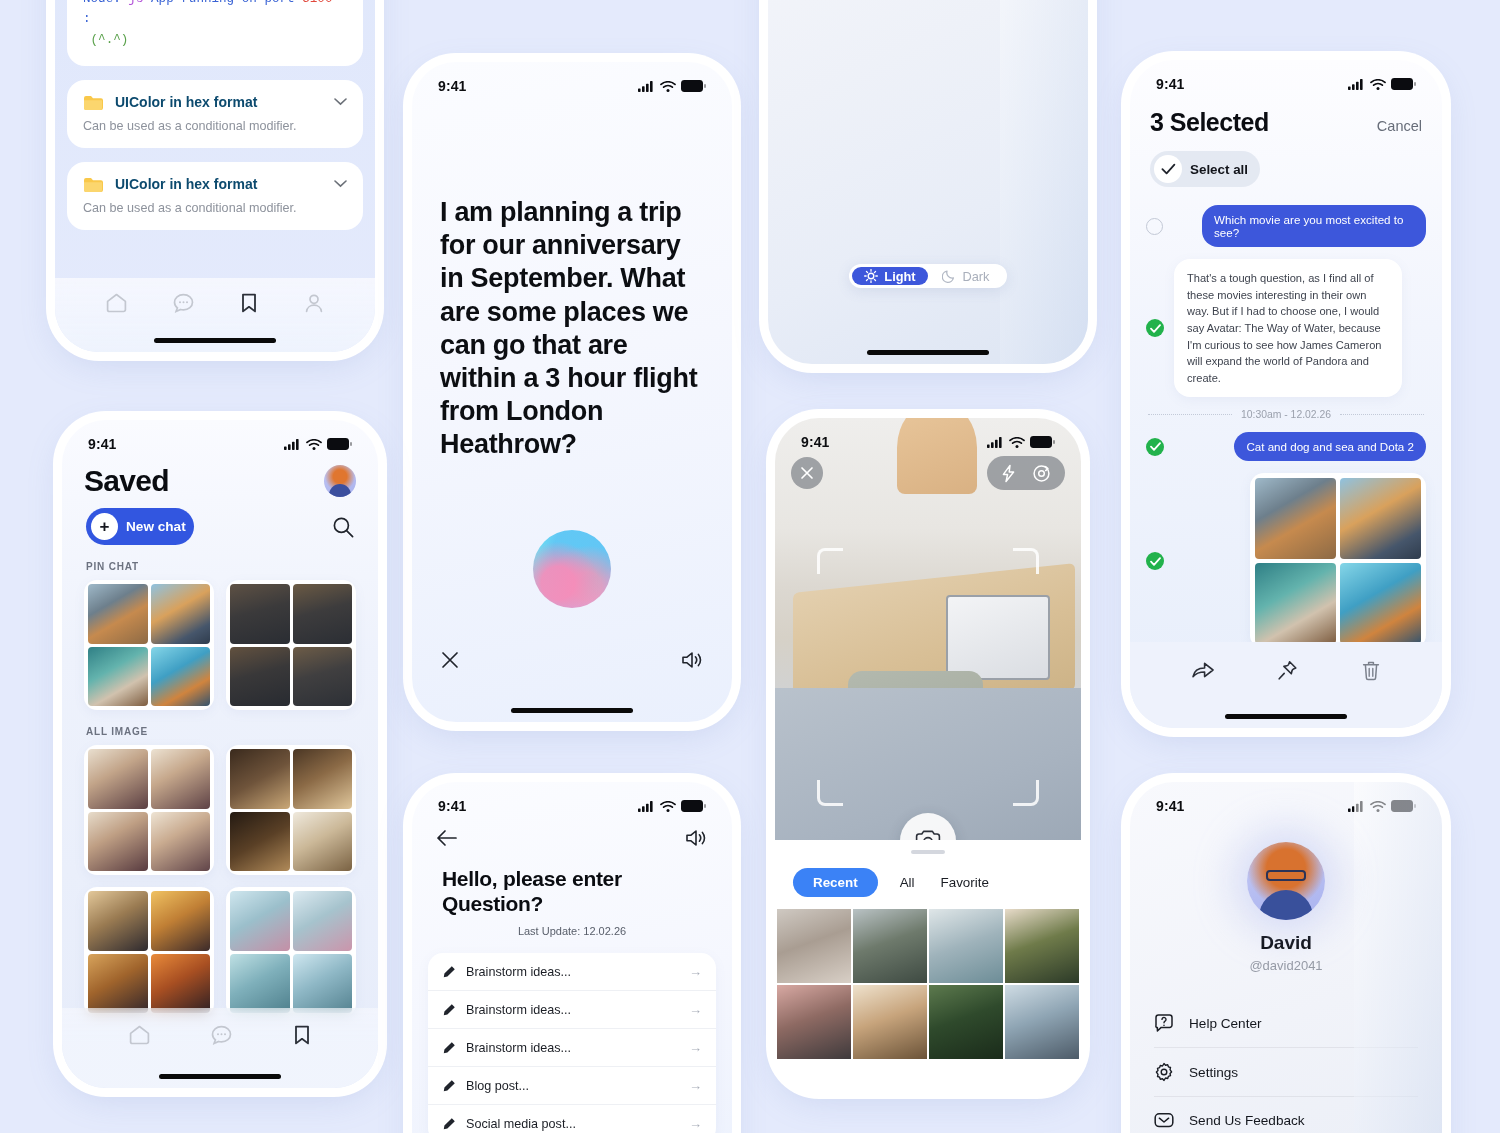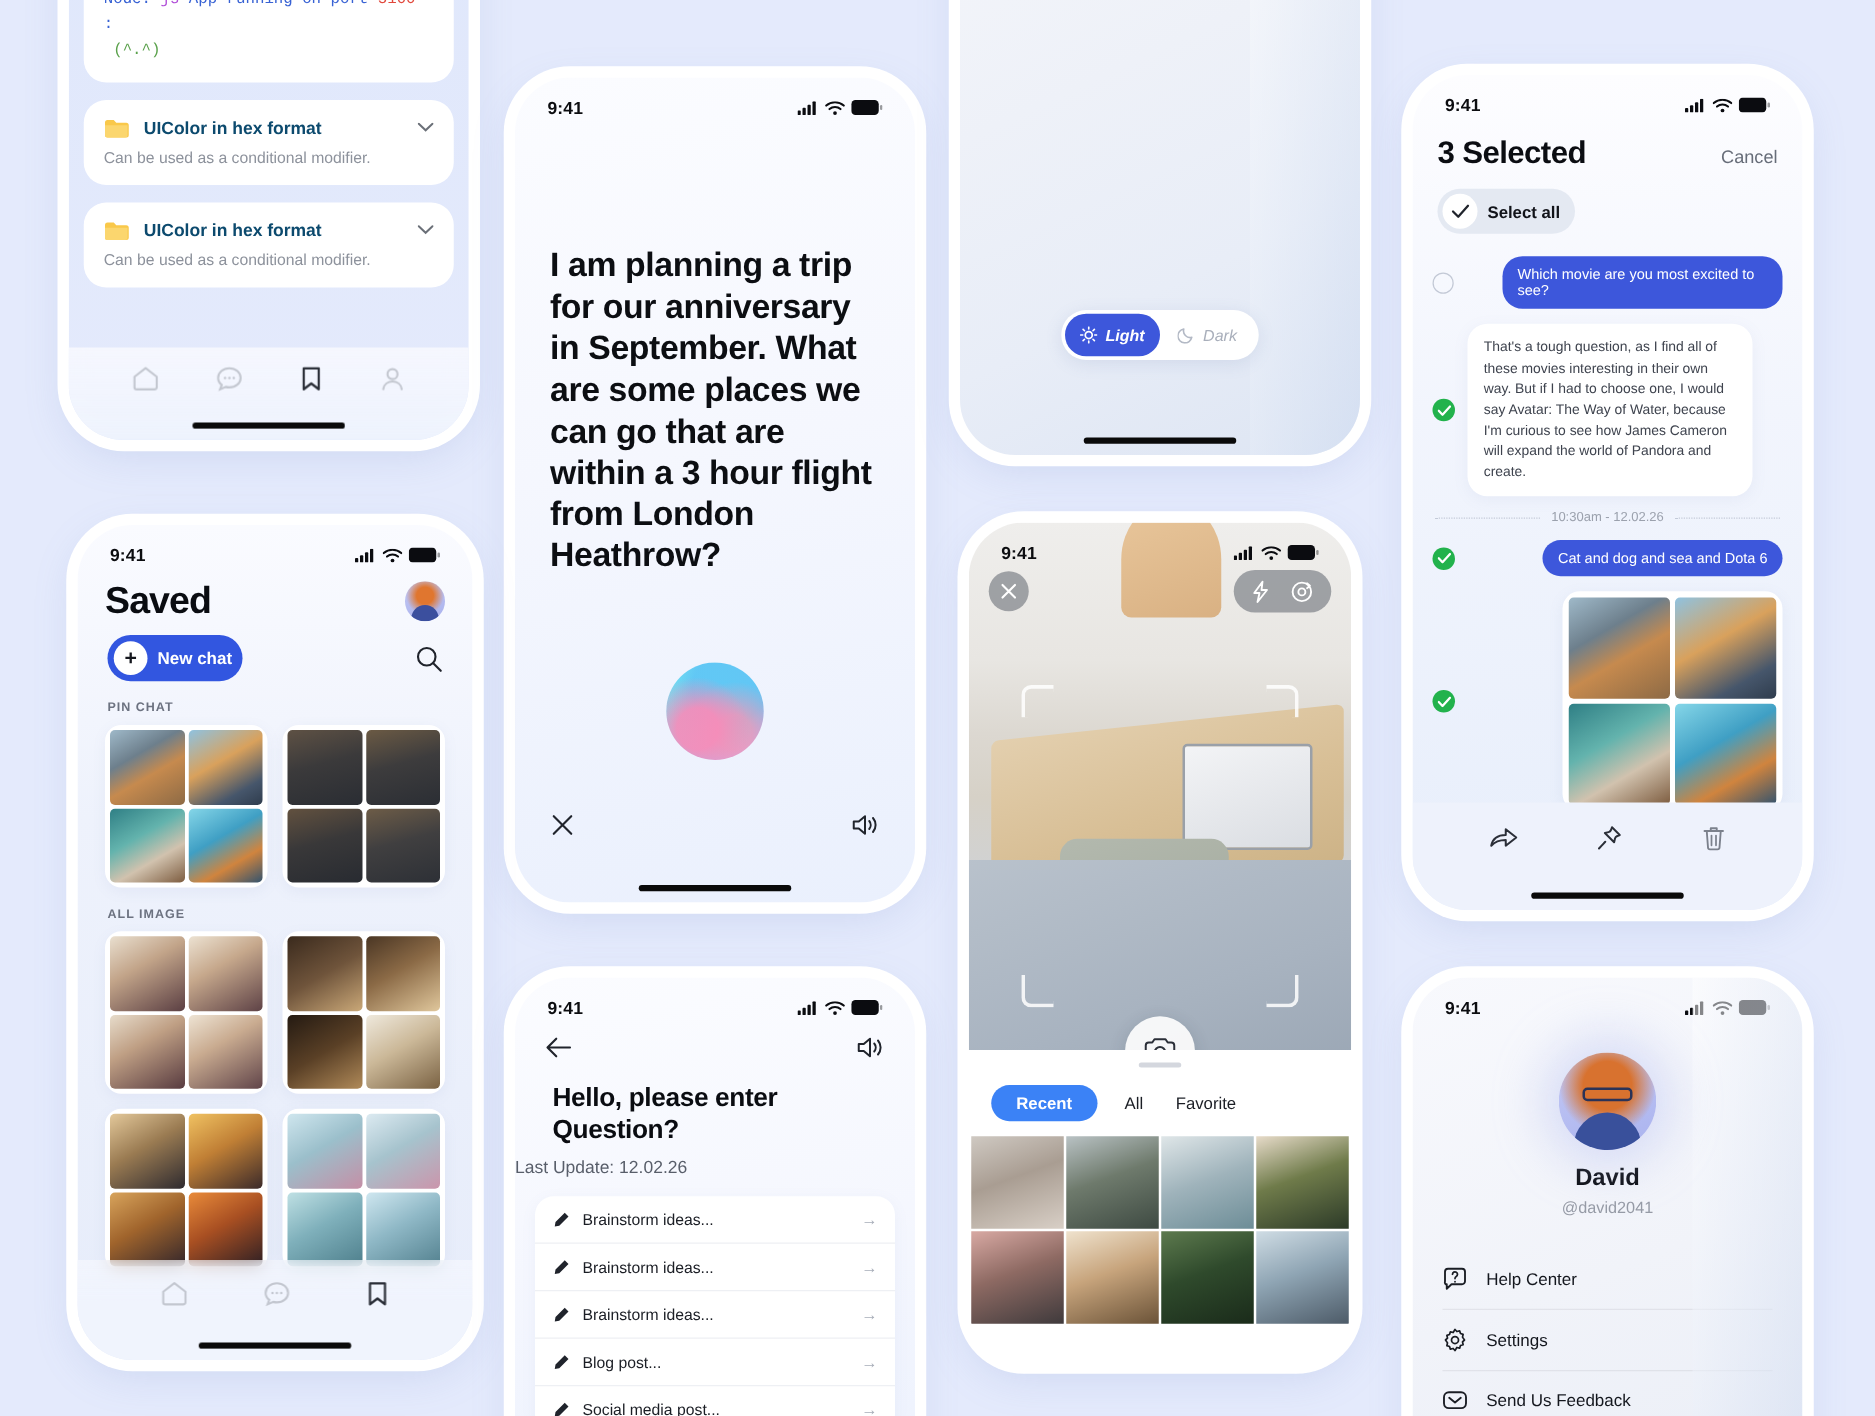--- a/index.html
+++ b/index.html
@@ -92,24 +92,23 @@
     display: flex; justify-content: space-between; padding: 0 28px;
   }
 
   
   #p3 { left: 768px; top: -176px; width: 320px; height: 540px; }
   #p3 .screen {
     background: linear-gradient(155deg,#f6f7fb 0%,#eef1f8 42%,#e8edf7 70%,#dde5f3 100%);
   }
   .theme-toggle {
     position: absolute; left: 50%; transform: translateX(-50%);
-    bottom: 76px; width: 158px; height: 40px; border-radius: 20px;
+    bottom: 76px; width: 158px; height: 24px; border-radius: 20px;
     background: #fff; display: flex; align-items: flex-end; padding: 3px;
     box-shadow: 0 3px 14px rgba(90,110,170,.14);
-    font-style: italic;
   }
   .tg-seg {
     flex: 1; height: 100%; border-radius: 17px;
     display: flex; align-items: center; justify-content: center; gap: 6px;
     font-size: 12.8px; color: #a9afbb;
   }
   .tg-seg.active { background: #3d57db; color: #fff; font-weight: bold; }
   .p3-sheen {
     position: absolute; right: 0; top: 0; bottom: 0; width: 88px;
     background: linear-gradient(100deg,rgba(255,255,255,.55),rgba(205,218,240,.55));
@@ -224,21 +223,21 @@
     padding: 16px 36px 0;
   }
 
   
   #p6 { left: 412px; top: 782px; width: 320px; height: 470px; }
   .h6-nav { display: flex; align-items: center; justify-content: space-between; padding: 8px 24px 0; }
   .h6-title {
     text-align: left; font-size: 21px; font-weight: bold;
     color: #0a0c11; line-height: 1.2; padding: 18px 30px 0; letter-spacing: -.3px;
   }
-  .h6-sub { text-align: left; font-size: 14px; color: #585e6a; padding-top: 9px; }
+  .h6-sub { text-align: center; font-size: 11px; color: #585e6a; padding-top: 9px; }
   .sugg-card {
     margin: 16px 16px 0; background: #fff; border-radius: 15px;
     box-shadow: 0 3px 12px rgba(110,130,180,.07); overflow: hidden;
   }
   .sugg-row {
     display: flex; align-items: center; gap: 10px;
     padding: 11px 14px; font-size: 12.6px; color: #1b1e25;
     border-bottom: 1px solid #eef0f4;
   }
   .sugg-row .arrow { margin-left: auto; color: #a7adb8; font-size: 13px; }
@@ -561,21 +560,21 @@
           <span class="ln"></span>
           <span>10:30am - 12.02.26</span>
           <span class="ln"></span>
         </div>
         <div class="msg-row">
           <span class="chk-done">
             <svg width="11" height="9" viewBox="0 0 11 9">
                 <path d="M1 4.6l3 3.2L10 1.2" stroke="#fff" stroke-width="1.8" fill="none" stroke-linecap="round" stroke-linejoin="round"></path>
               </svg>
           </span>
-          <span class="bub-user">Cat and dog and sea and Dota 6</span>
+          <span class="bub-user">Cat and dog and sea and Dota 2</span>
         </div>
         <div class="msg-row">
           <span class="chk-done">
             <svg width="11" height="9" viewBox="0 0 11 9">
                 <path d="M1 4.6l3 3.2L10 1.2" stroke="#fff" stroke-width="1.8" fill="none" stroke-linecap="round" stroke-linejoin="round"></path>
               </svg>
           </span>
           <span class="imgcard">
             <span class="cell" style="background:linear-gradient(150deg,#9fb9c9 0%,#6d7f8c 34%,#c68a4e 58%,#8d6a45 100%)"></span>
             <span class="cell" style="background:linear-gradient(150deg,#8fc2e0 0%,#d9a15c 42%,#46566b 78%,#2f3c4d 100%)"></span>

